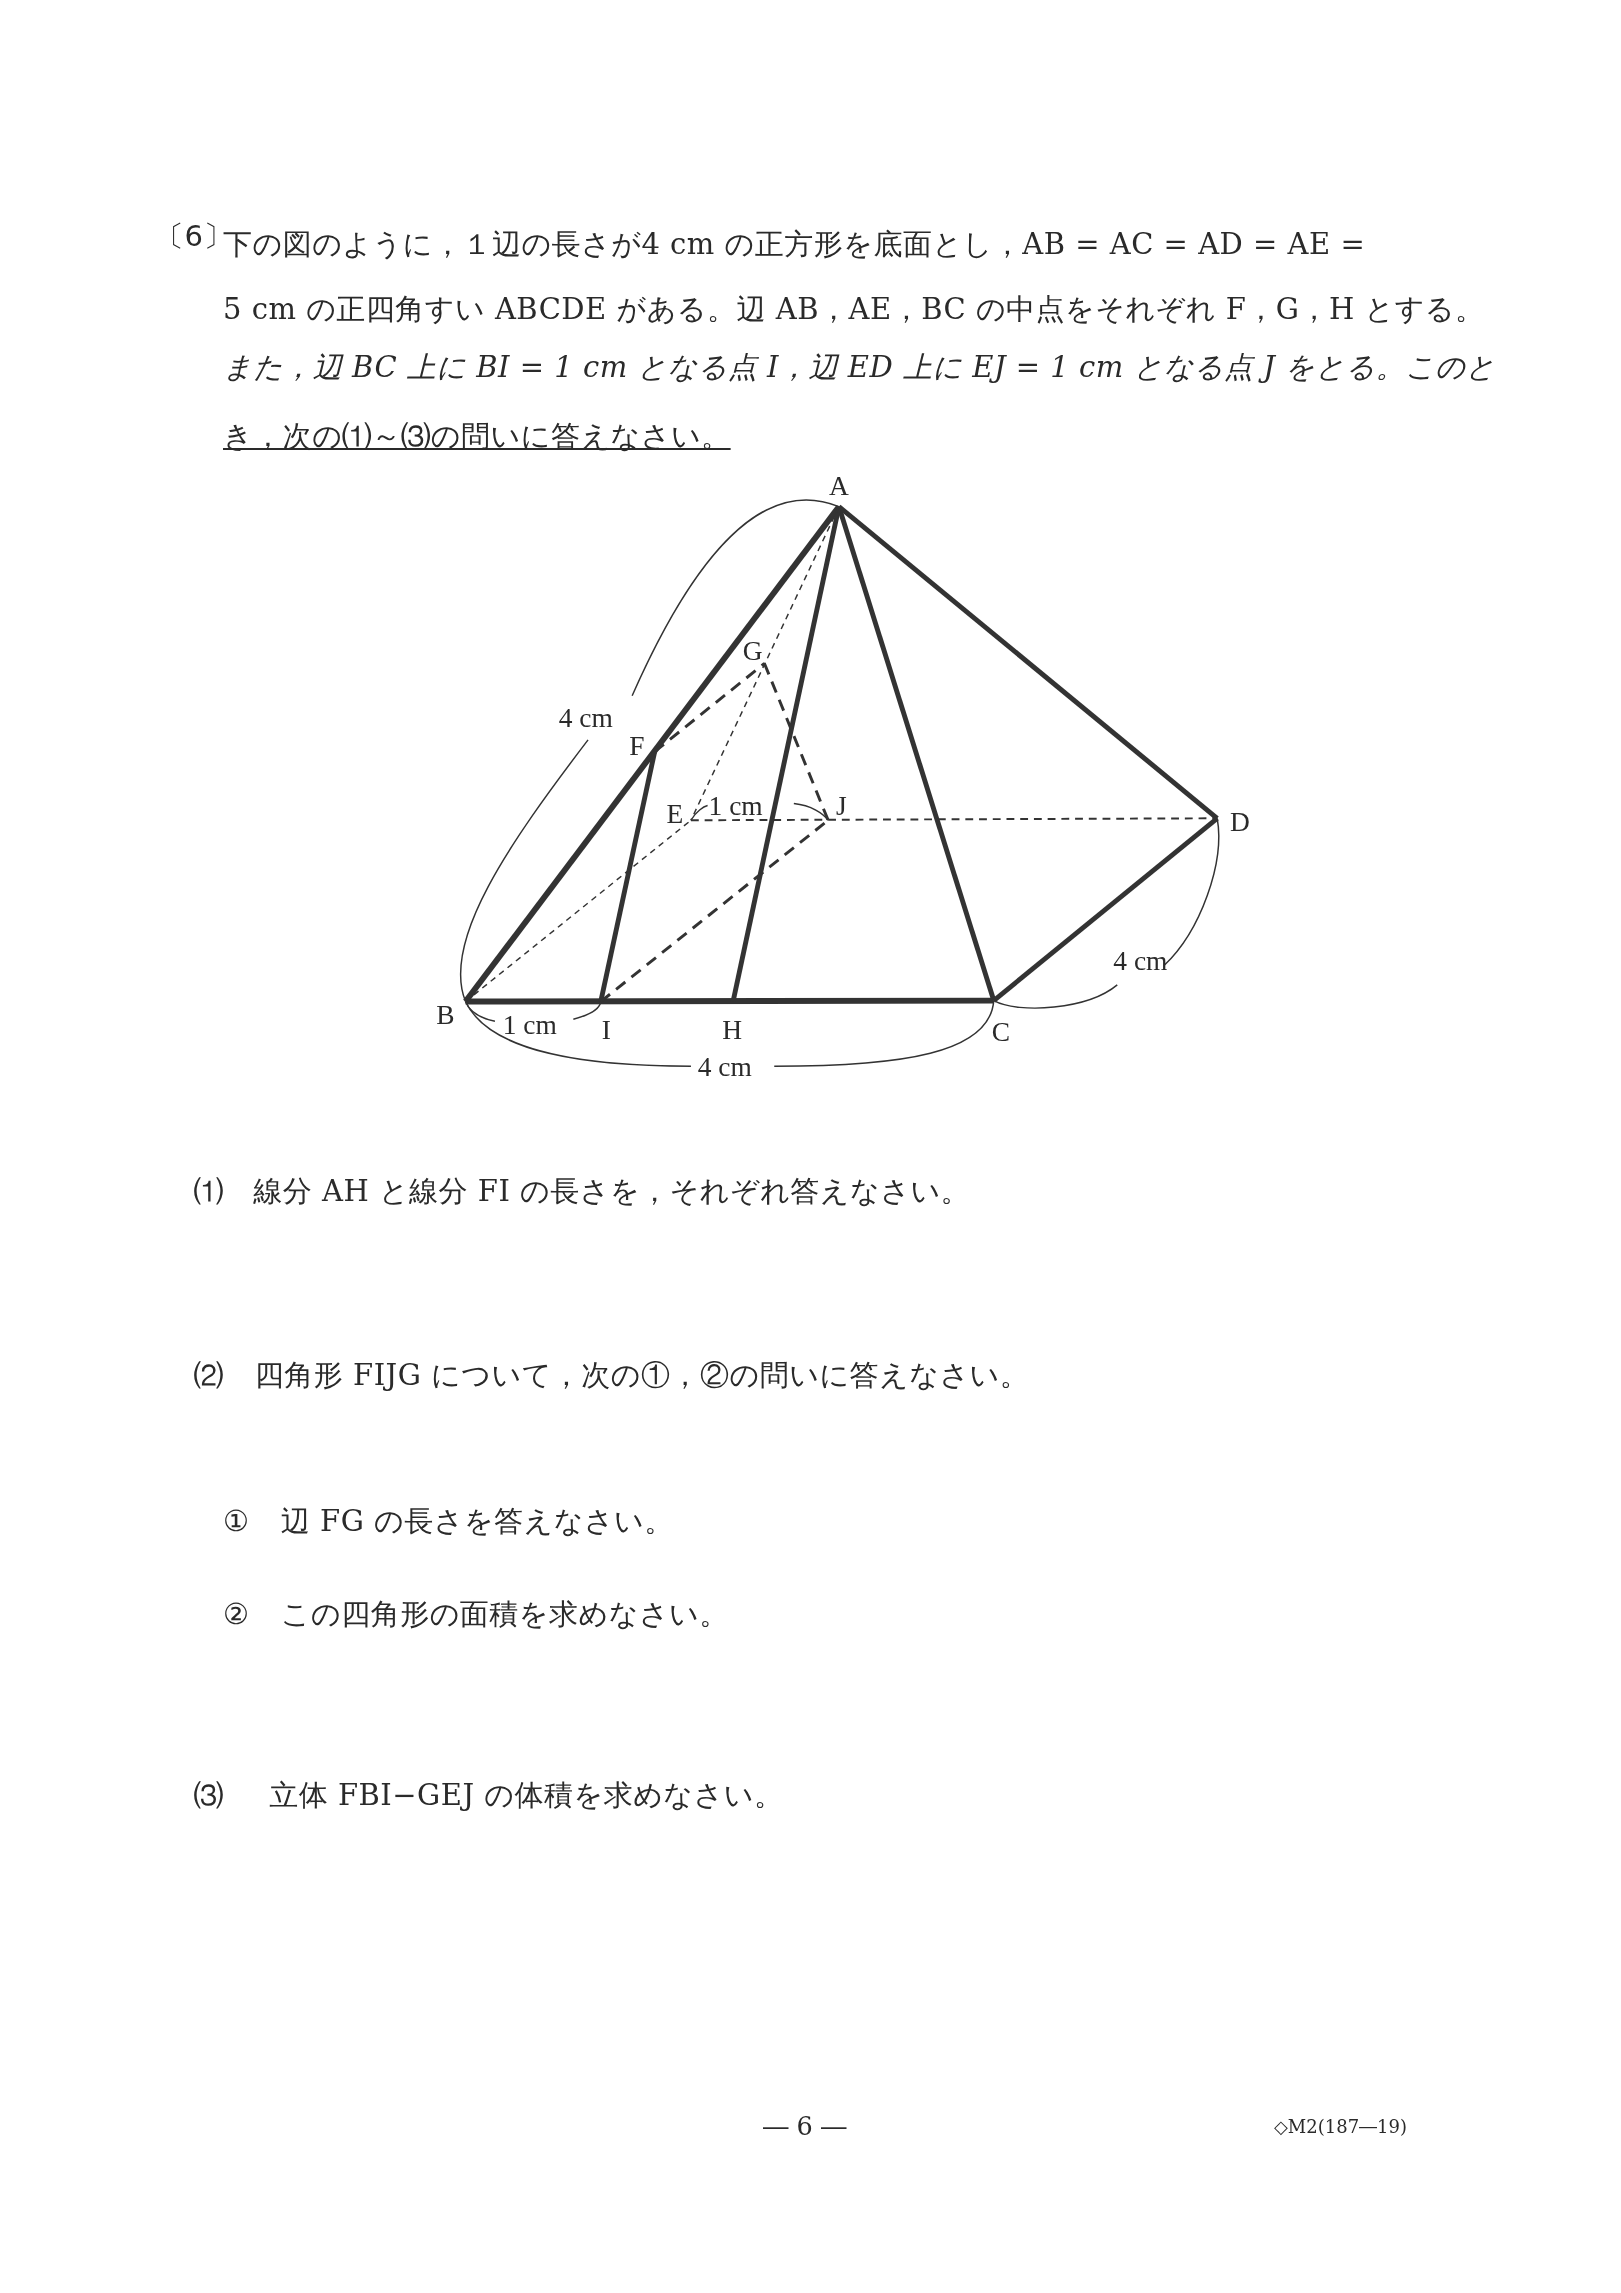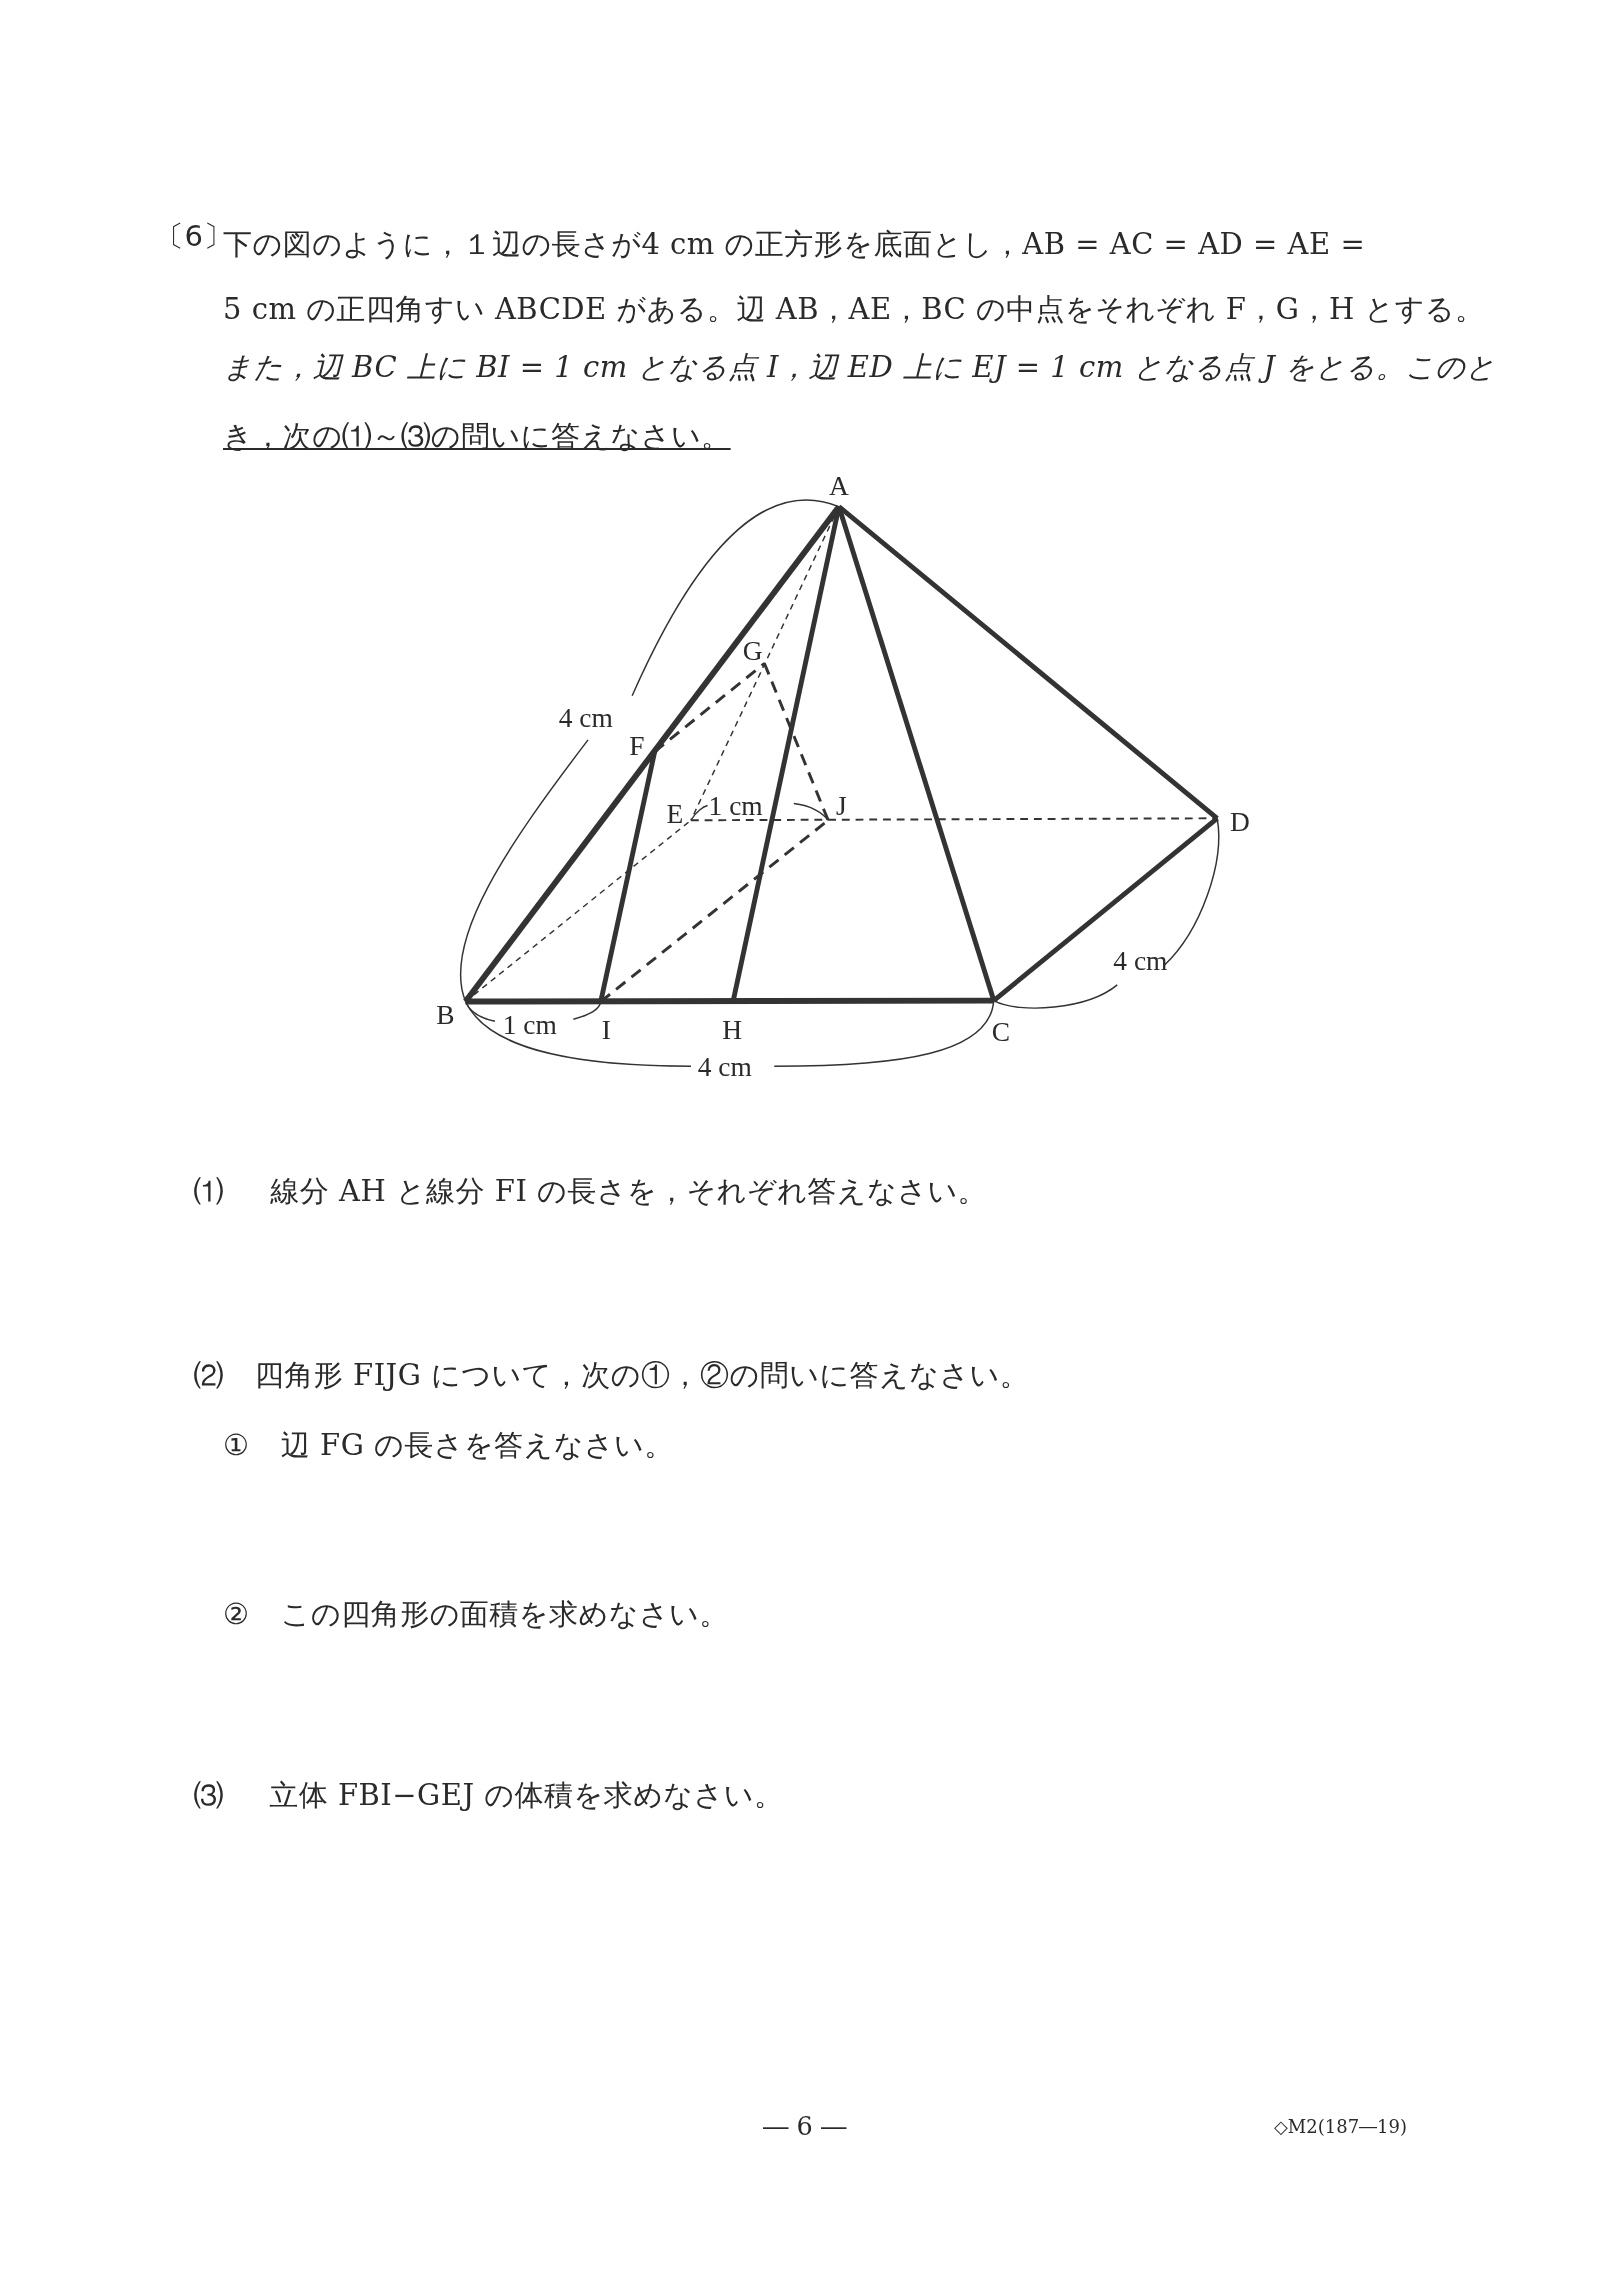--- a/index.html
+++ b/index.html
@@ -66,28 +66,28 @@
 
   <text class="lbl" x="570" y="742">4 cm</text>
   <text class="lbl" x="712" y="1098">4 cm</text>
   <text class="lbl" x="513" y="1055">1 cm</text>
   <text class="lbl" x="723" y="832">1 cm</text>
   <text class="lbl" x="1136" y="990">4 cm</text>
 </svg>
 
 <div class="line" style="left:194px; top:1172px;">
   <span>⑴</span>
-  <span style="margin-left:37px;">線分 AH と線分 FI の長さを，それぞれ答えなさい。</span>
+  <span style="margin-left:20px;">線分 AH と線分 FI の長さを，それぞれ答えなさい。</span>
 </div>
 
 <div class="line" style="left:194px; top:1356px;">
   <span>⑵</span>
   <span style="margin-left:21.6px;">四角形 FIJG について，次の①，②の問いに答えなさい。</span>
 </div>
-<div class="line" style="left:223px; top:1426px;">
+<div class="line" style="left:223px; top:1502px;">
   <span>①</span>
   <span style="margin-left:21.6px;">辺 FG の長さを答えなさい。</span>
 </div>
 <div class="line" style="left:223px; top:1595px;">
   <span>②</span>
   <span style="margin-left:21.6px;">この四角形の面積を求めなさい。</span>
 </div>
 
 <div class="line" style="left:194px; top:1776px;">
   <span>⑶</span>

